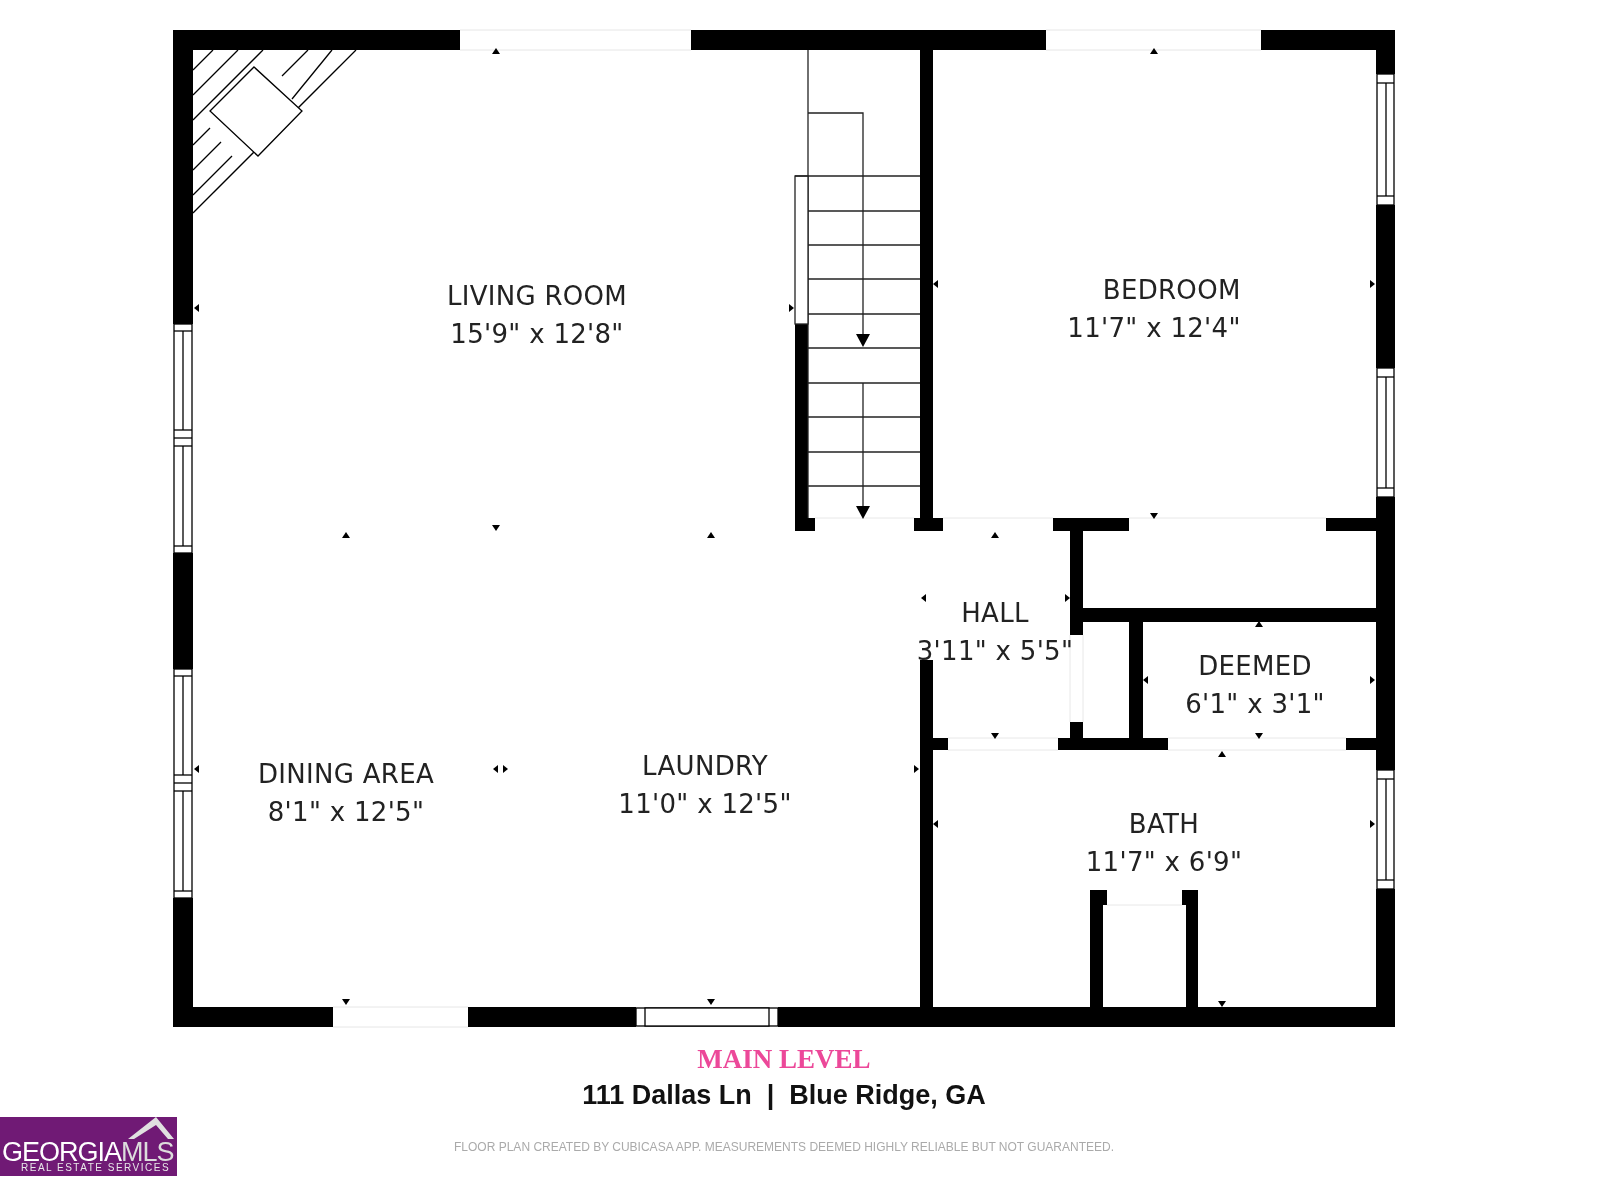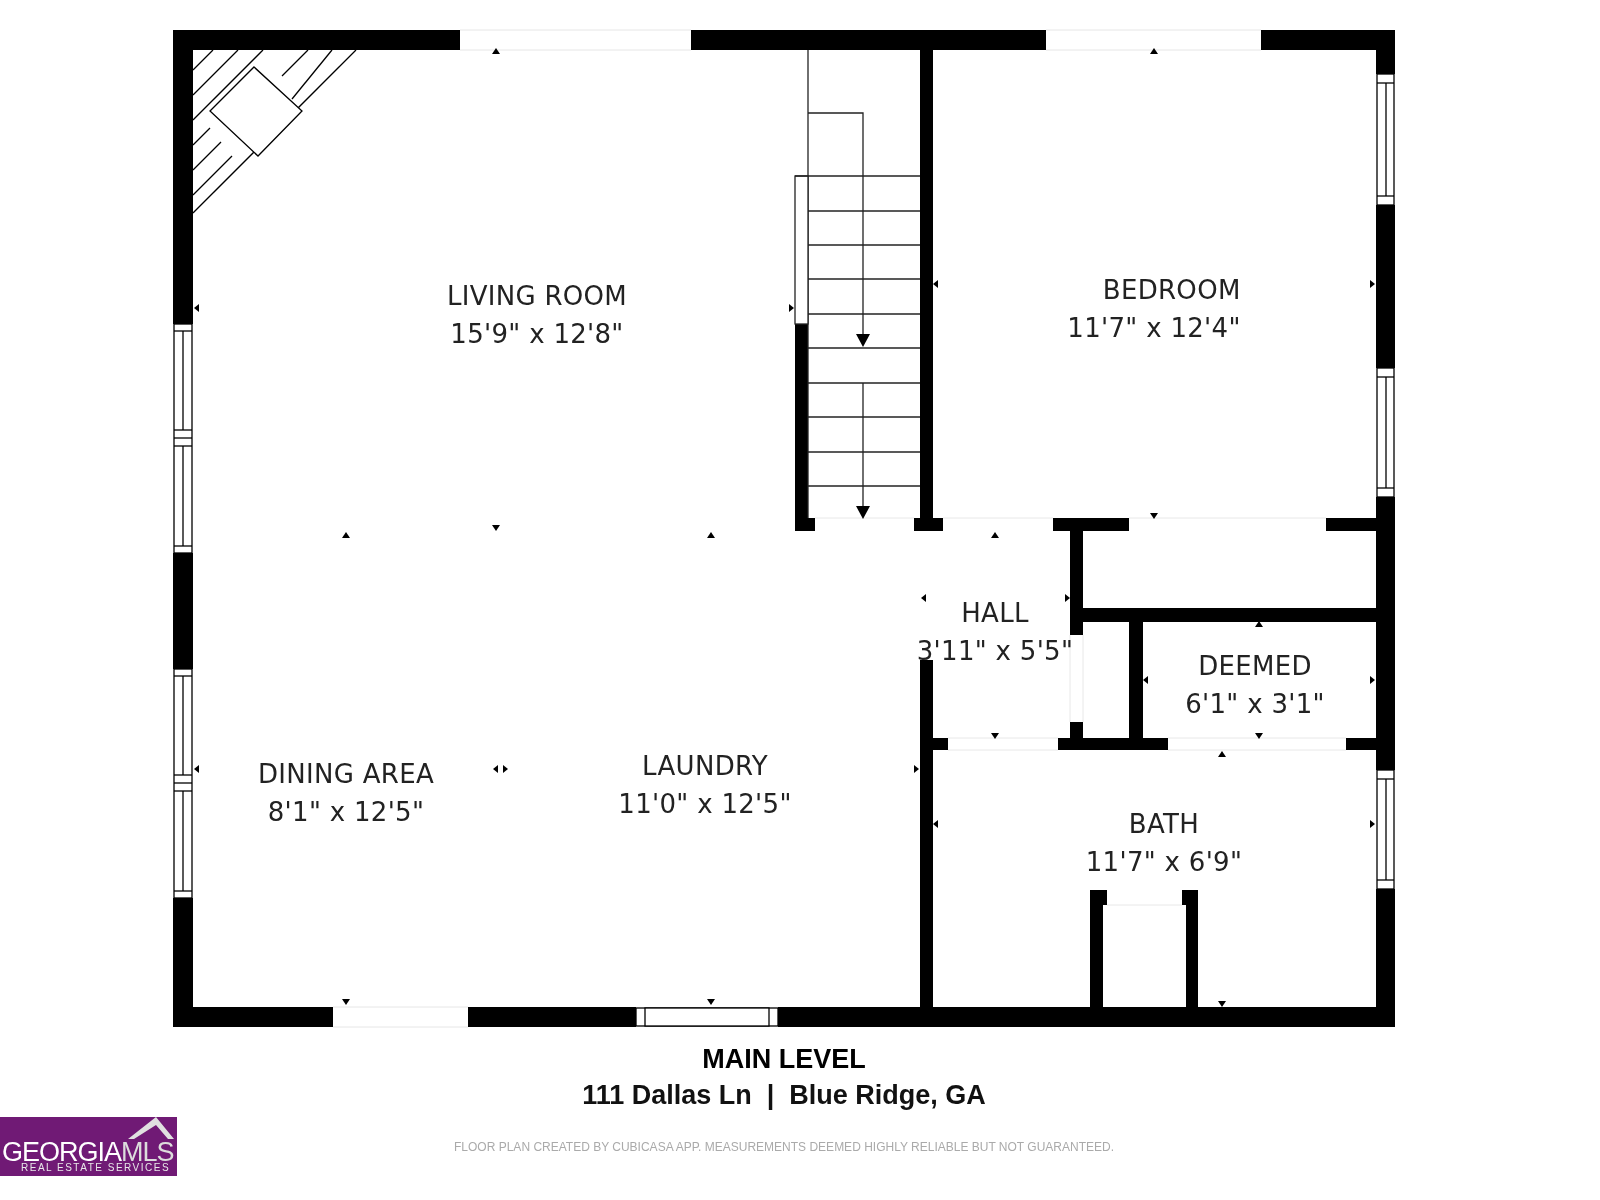--- a/index.html
+++ b/index.html
@@ -1,19 +1,19 @@
 <!DOCTYPE html>
 <html><head>
 <meta charset="utf-8">
 <style>
   html,body{margin:0;padding:0;background:#ffffff;}
   body{width:1568px;height:1176px;position:relative;overflow:hidden;font-family:"DejaVu Sans","Liberation Sans",sans-serif;}
   svg.plan{position:absolute;left:0;top:0;}
   .room-label{position:absolute;text-align:center;color:#222;font-size:26px;line-height:38px;letter-spacing:0.3px;transform:translateX(-50%);white-space:nowrap;font-family:"DejaVu Sans",sans-serif;}
-  .footer-title{position:absolute;left:784px;top:1044px;transform:translateX(-50%);font-family:Liberation Sans, sans-serif;font-weight:bold;font-size:27px;color:#000000;white-space:nowrap;}
+  .footer-title{position:absolute;left:784px;top:1044px;transform:translateX(-50%);font-family:Liberation Serif, serif;font-weight:bold;font-size:27px;color:#ec4899;white-space:nowrap;}
   .footer-addr{position:absolute;left:784px;top:1080px;transform:translateX(-50%);font-family:"Liberation Sans",sans-serif;font-weight:bold;font-size:27px;color:#111;white-space:nowrap;}
   .disclaimer{position:absolute;left:784px;top:1128px;transform:translateX(-50%);font-family:"Liberation Sans",sans-serif;font-size:12px;color:#aaaaaa;white-space:nowrap;margin-top:12px;}
   .logo{position:absolute;left:0;top:1117px;width:177px;height:59px;background:#701a75;color:#fff;}
   .logo .main{position:absolute;left:2px;top:20px;font-family:"Liberation Sans",sans-serif;font-size:27px;letter-spacing:-1px;}
   .logo .main .mls{color:#dcdcdc;}
   .logo .sub{position:absolute;left:14px;top:45px;font-family:"Liberation Sans",sans-serif;font-size:10px;letter-spacing:1.5px;color:#e8e8e8;padding-left:7px;}
   .logo svg{position:absolute;left:118px;top:0;}
 </style>
 </head>
 <body>

